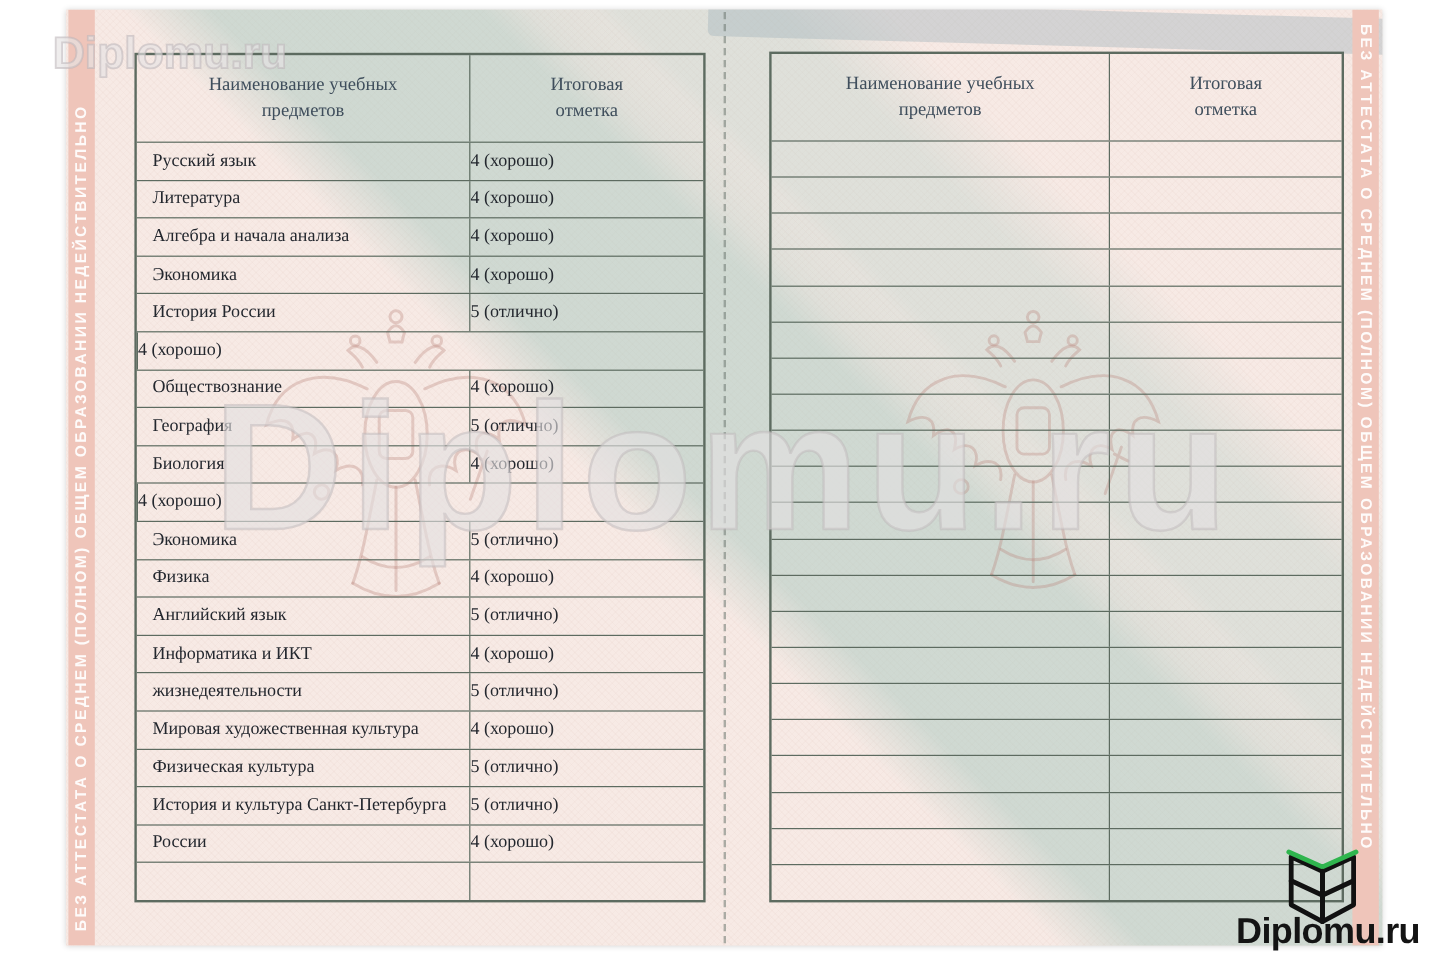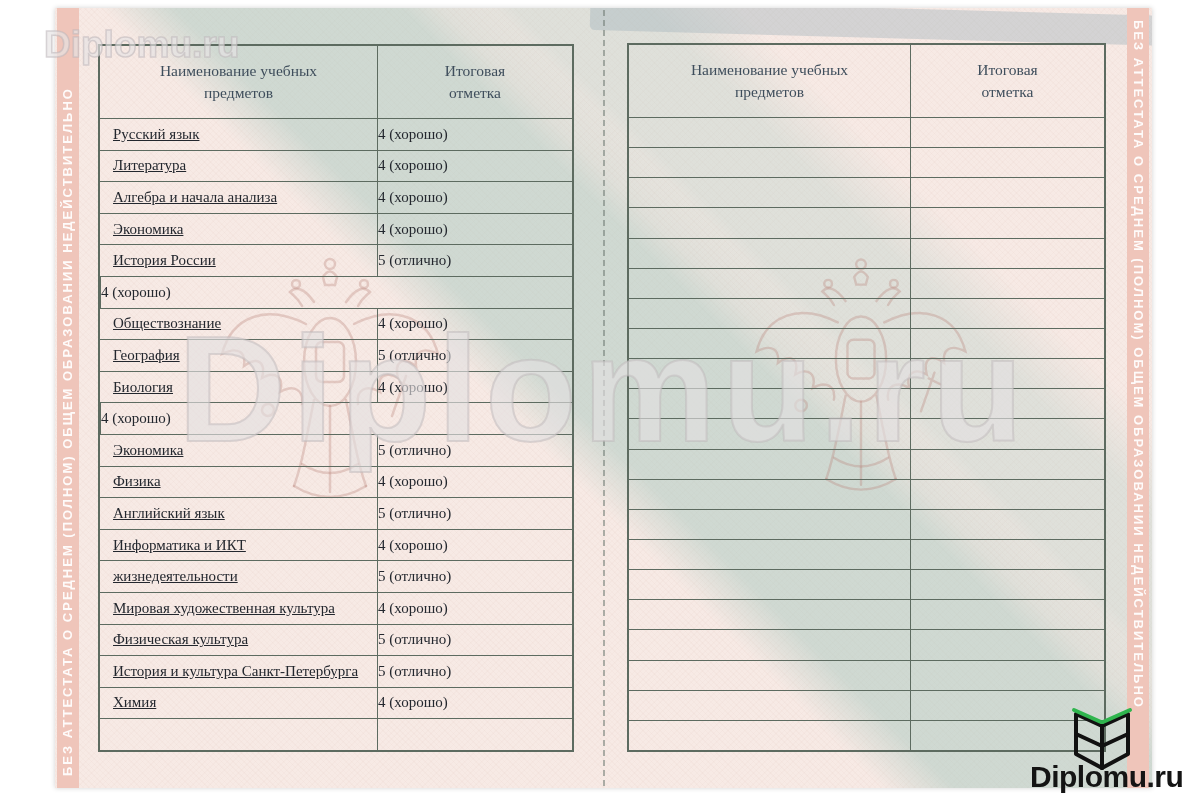--- a/index.html
+++ b/index.html
@@ -35,33 +35,33 @@
 
   
   .fold{position:absolute;left:548px;top:2px;height:776px;width:0;border-left:2px dashed rgba(110,120,113,0.55);}
 
   
   .eagle{position:absolute;color:rgba(184,132,122,0.33);}
   .eagle.eleft{left:155px;top:242px;width:240px;height:290px;}
   .eagle.eright{left:690px;top:242px;width:232px;height:282px;}
 
   
-  .gtable{position:absolute;border:2px solid #5d6b60;display:flex;flex-direction:column;}
+  .gtable{position:absolute;border:2px solid #5d6b60;display:flex;flex-direction:column;margin-left:14px;}
   .gtable.tleft{left:43px;top:36px;width:476px;height:708px;}
   .gtable.tright{left:572px;top:35px;width:479px;height:709px;}
   .thead{display:flex;height:72px;flex:0 0 72px;}
   .thead .hcell{display:flex;align-items:center;justify-content:center;text-align:center;
     color:#3f4e5c;font-size:15.5px;line-height:1.45;}
   .hcell.hsubj{flex:0 0 277px;padding:0 36px;}
   .tright .hcell.hsubj{flex:0 0 281px;}
   .hcell.hgrade{flex:1;border-left:1px solid #5d6b60;padding:0 52px;}
   .tbody{display:flex;flex-direction:column;flex:1;}
   .trow{display:flex;flex:1;border-top:1px solid #5d6b60;}
   .cell{display:flex;align-items:center;color:#23272e;font-size:15px;white-space:nowrap;overflow:hidden;}
-  .cell.subj{flex:0 0 277px;padding-left:13px;text-decoration:underline;}
+  .cell.subj{flex:0 0 277px;padding-left:13px;}
   .tright .cell.subj{flex:0 0 281px;}
   .cell.grade{flex:1;border-left:1px solid #5d6b60;}
 
   
   .wm{position:absolute;font-family:"Liberation Sans","DejaVu Sans",sans-serif;font-weight:bold;
     color:rgba(255,255,255,0.42);
     -webkit-text-stroke:1.5px rgba(190,183,185,0.55);
     text-shadow:0 0 1px rgba(185,178,180,0.4);
     white-space:nowrap;pointer-events:none;}
   .wm.corner{left:44px;top:24px;font-size:37px;}
@@ -195,21 +195,21 @@
           </div>
           <div class="trow">
             <div class="cell subj">Физическая культура</div>
             <div class="cell grade">5 (отлично)</div>
           </div>
           <div class="trow">
             <div class="cell subj">История и культура Санкт-Петербурга</div>
             <div class="cell grade">5 (отлично)</div>
           </div>
           <div class="trow">
-            <div class="cell subj">Химия</div>
+            <div class="cell subj">России</div>
             <div class="cell grade">4 (хорошо)</div>
           </div>
           <div class="trow">
             <div class="cell subj"></div>
             <div class="cell grade"></div>
           </div>
         </div>
     </div>
 
     <div class="gtable tright">

